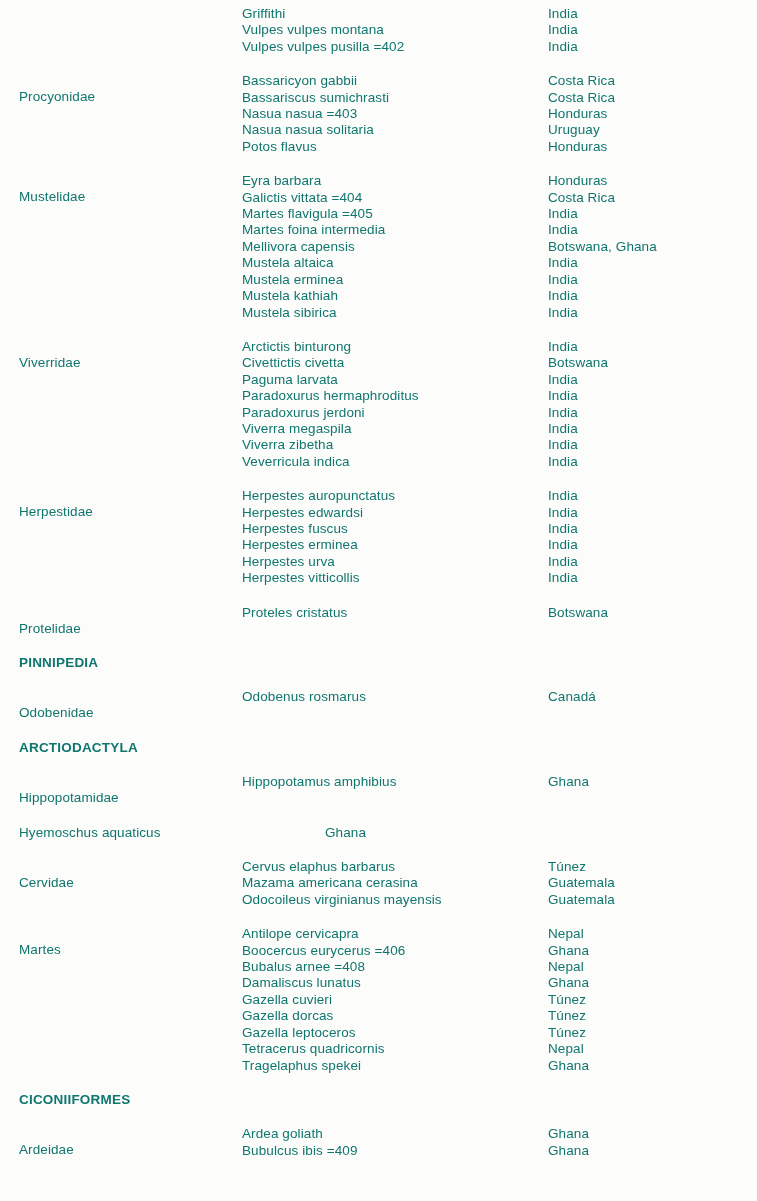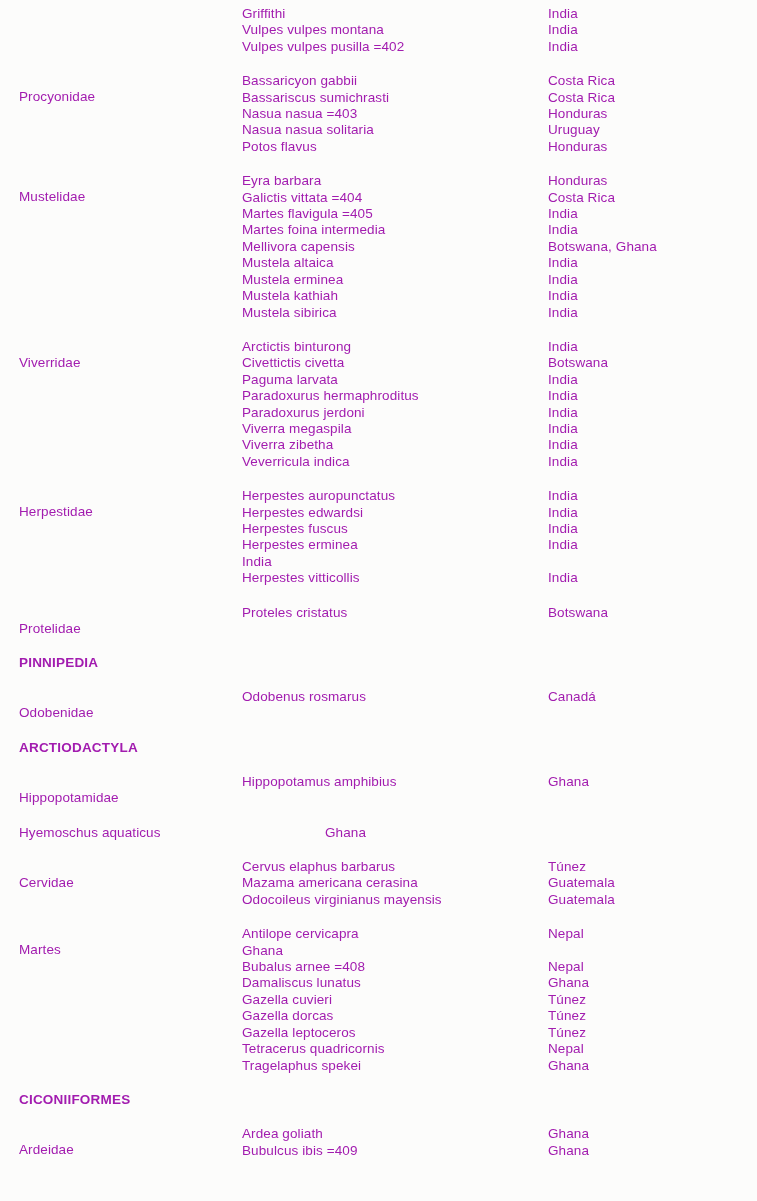--- a/index.html
+++ b/index.html
@@ -11,21 +11,21 @@
     width: 757px;
     height: 1201px;
     overflow: hidden;
     font-family: "Liberation Sans", "DejaVu Sans", sans-serif;
   }
   .page {
     box-sizing: border-box;
     width: 757px;
     height: 1201px;
     background: #fcfcfb;
-    color: #a21caf;
+    color: #0f766e;
     padding: 6px 12px 0 19px;
     font-size: 13.5px;
     line-height: 16.4px;
     letter-spacing: 0.1px;
   }
   .block-group {
     display: flex;
     align-items: flex-start;
     margin-bottom: 18px;
   }
@@ -198,20 +198,21 @@
         </div>
         <div class="entry-row">
           <div class="species-cell">Herpestes fuscus</div>
           <div class="country-cell">India</div>
         </div>
         <div class="entry-row">
           <div class="species-cell">Herpestes erminea</div>
           <div class="country-cell">India</div>
         </div>
         <div class="entry-row">
+          <div class="species-cell">Herpestes urva</div>
           <div class="country-cell">India</div>
         </div>
         <div class="entry-row">
           <div class="species-cell">Herpestes vitticollis</div>
           <div class="country-cell">India</div>
         </div>
       </div>
     </div>
     <div class="block-group">
       <div class="family-col">Protelidae</div>
@@ -268,20 +269,21 @@
       </div>
     </div>
     <div class="block-group">
       <div class="family-col">Martes</div>
       <div class="species-col">
         <div class="entry-row">
           <div class="species-cell">Antilope cervicapra</div>
           <div class="country-cell">Nepal</div>
         </div>
         <div class="entry-row">
+          <div class="species-cell">Boocercus eurycerus =406</div>
           <div class="country-cell">Ghana</div>
         </div>
         <div class="entry-row">
           <div class="species-cell">Bubalus arnee =408</div>
           <div class="country-cell">Nepal</div>
         </div>
         <div class="entry-row">
           <div class="species-cell">Damaliscus lunatus</div>
           <div class="country-cell">Ghana</div>
         </div>

